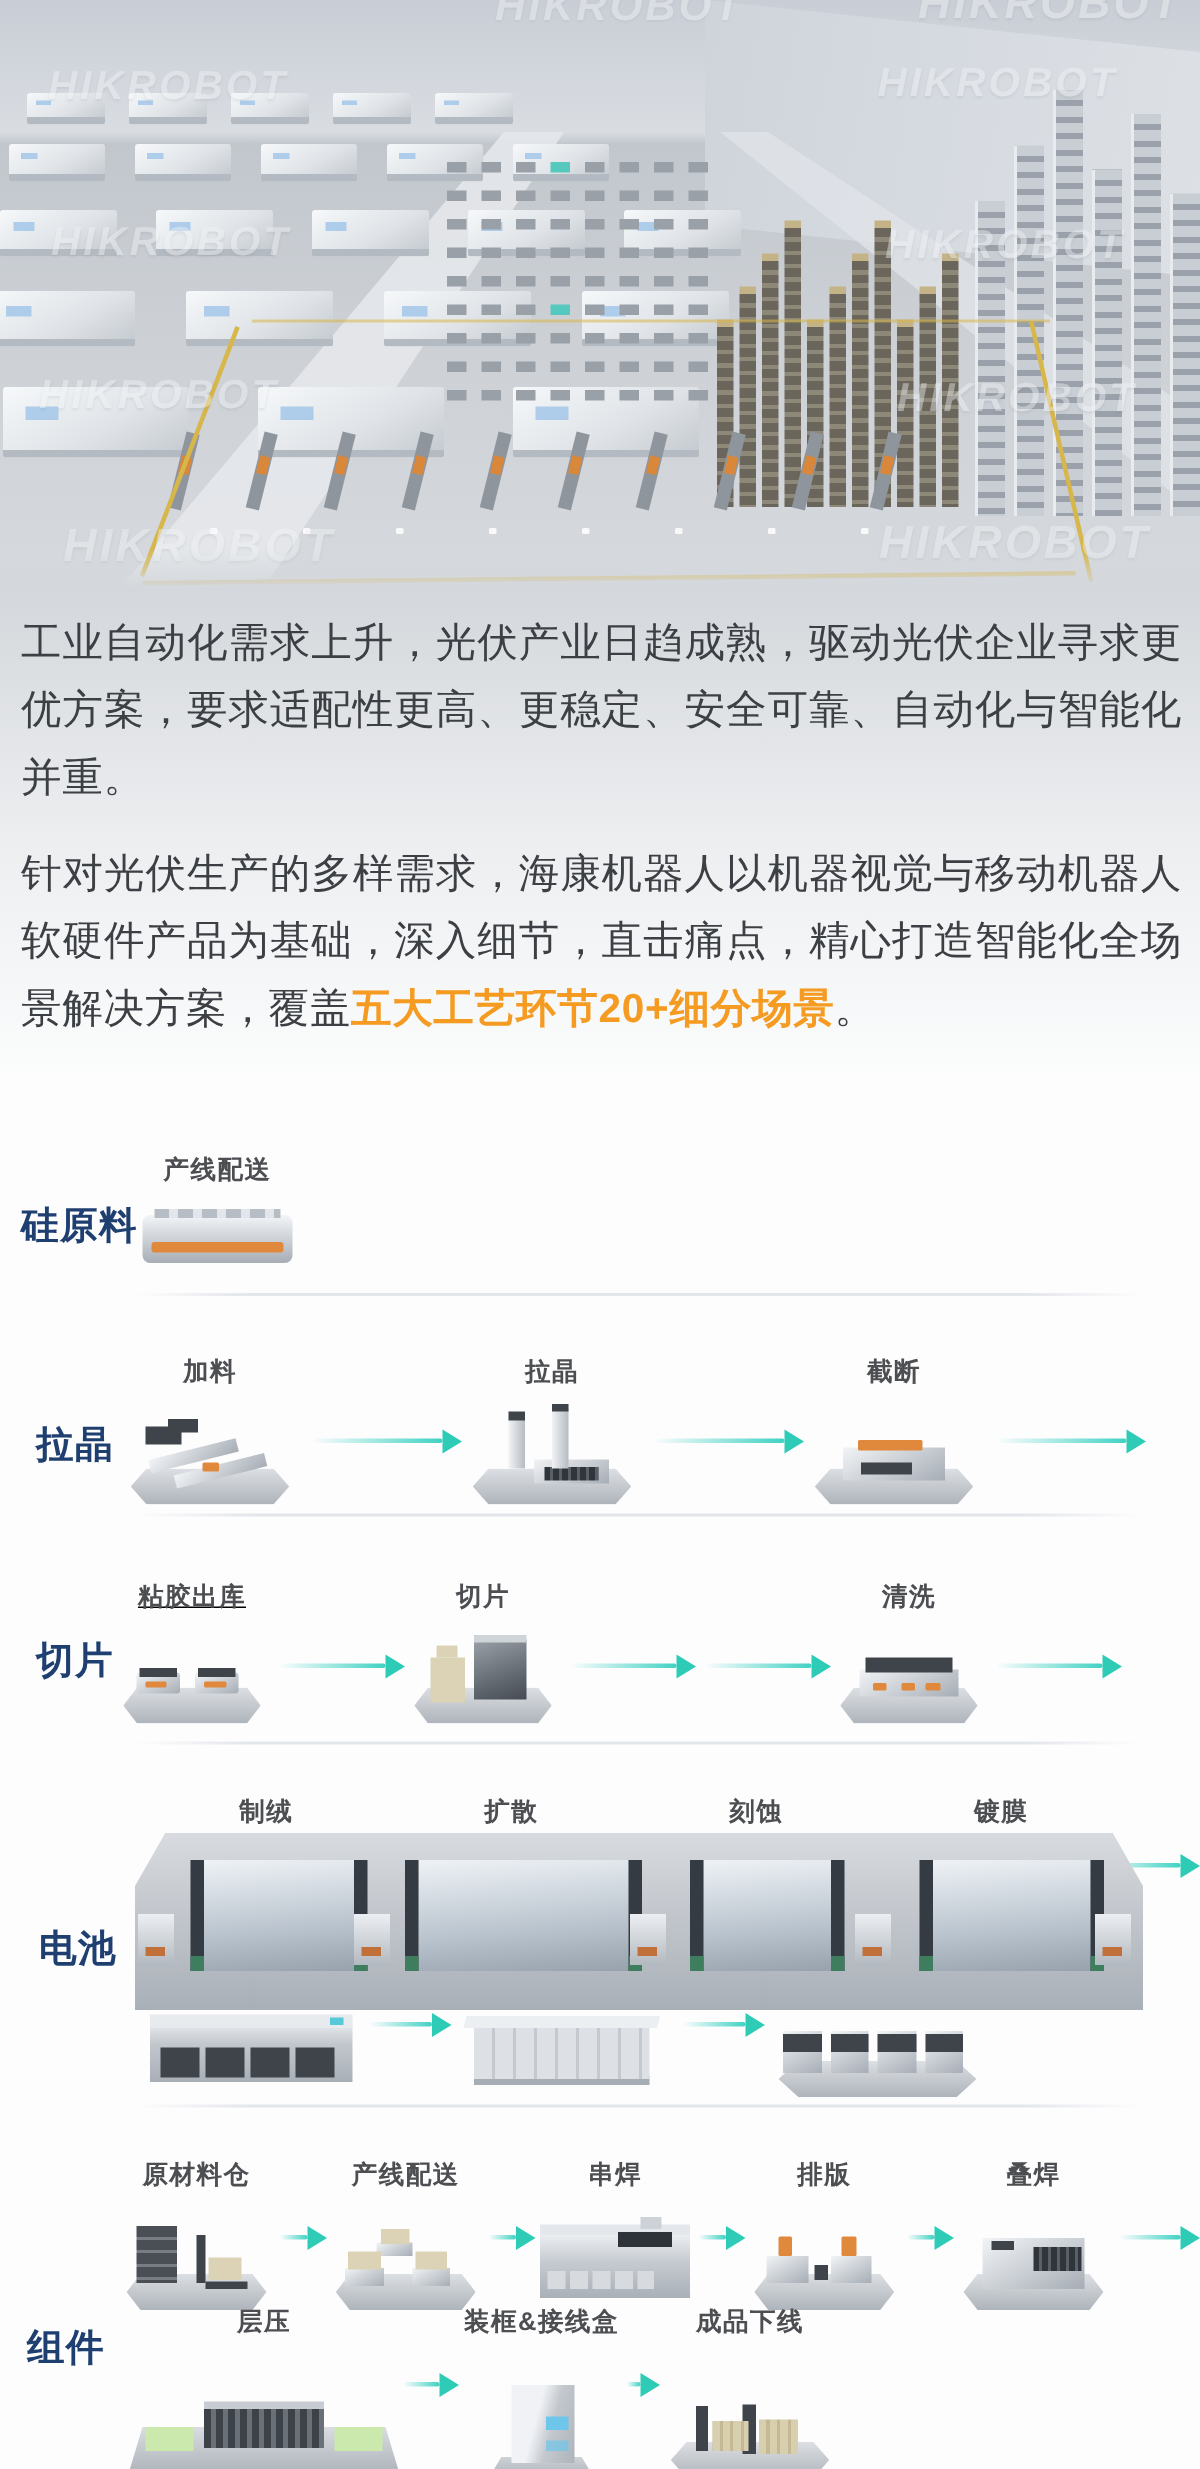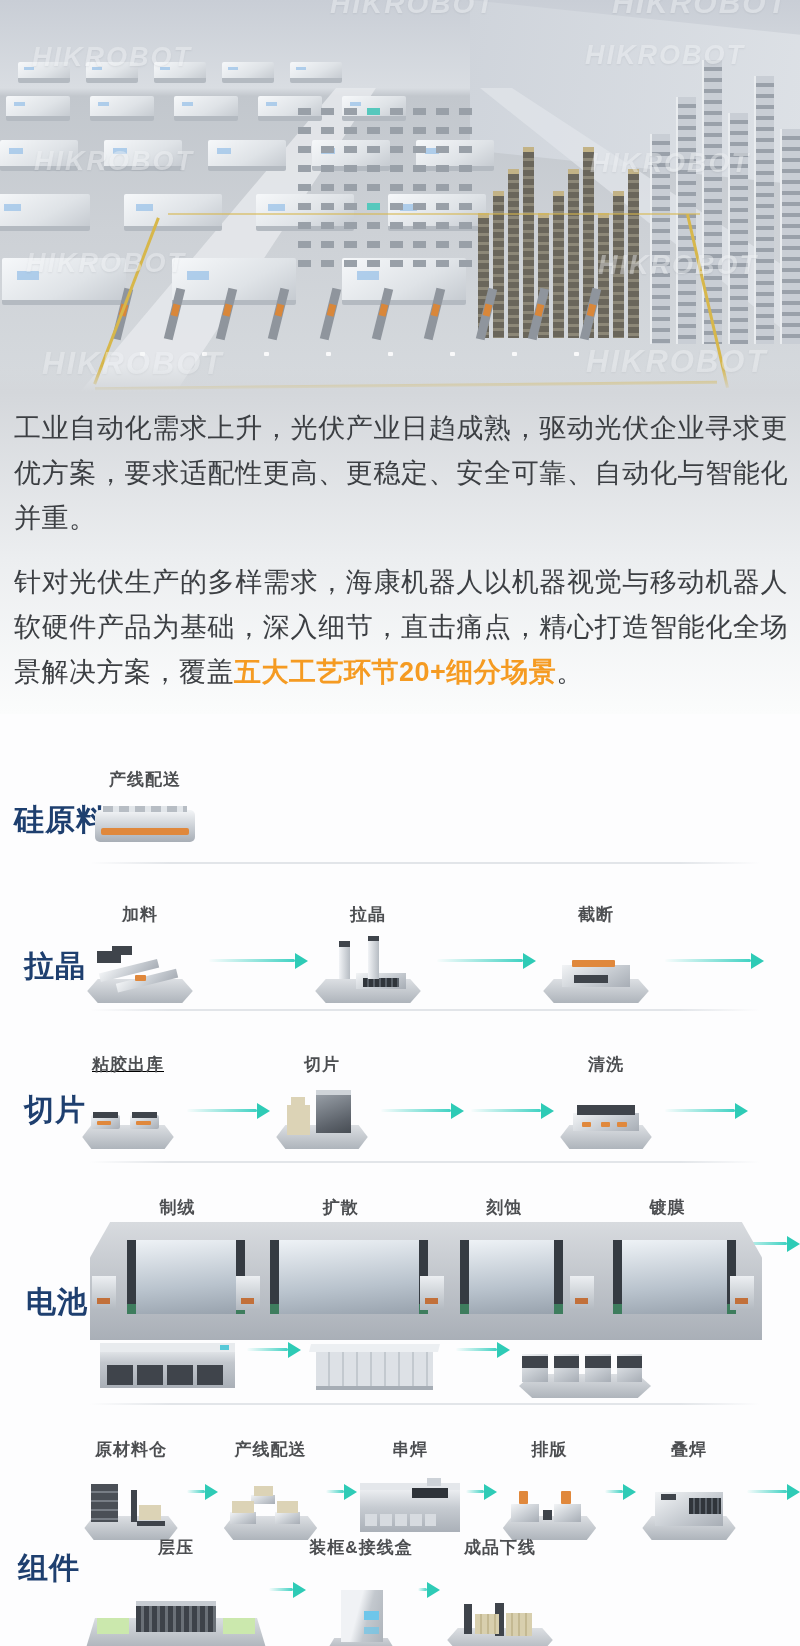--- a/index.html
+++ b/index.html
@@ -35,21 +35,21 @@
 
   
   .intro{position:absolute;left:0;top:392px;width:800px;height:322px;
          background:linear-gradient(#d4d7db,#eceef0 52%,#fbfcfc);}
   .para{position:absolute;left:14px;width:774px;font-size:27px;line-height:45px;color:#3c3f43;
         text-align:justify;letter-spacing:.5px;}
   .hl{color:#f59b22;font-weight:bold;}
 
   
   .diagram{position:absolute;left:0;top:714px;width:800px;height:932px;background:#fdfdfe;}
-  .stage-label{position:absolute;font-size:30px;font-weight:bold;color:#1e3f6f;letter-spacing:1px;}
+  .stage-label{position:absolute;font-size:25px;font-weight:bold;color:#1e3f6f;letter-spacing:1px;}
   .prow{position:absolute;left:0;width:800px;display:flex;align-items:flex-start;box-sizing:border-box;}
   .pitem{display:flex;flex-direction:column;align-items:center;flex:0 0 auto;}
   .pitem .ilabel{font-size:17px;font-weight:bold;color:#4c4e51;letter-spacing:1px;
                  margin-bottom:5px;white-space:nowrap;}
   .icon{position:relative;width:100%;height:64px;}
   .pc{position:absolute;}
   .dark{background:#3f444b;}
   .orangec{background:#e0883c;border-radius:1px;}
   .beige{background:#dcd3b6;}
   .green{background:#cbe8ad;}

